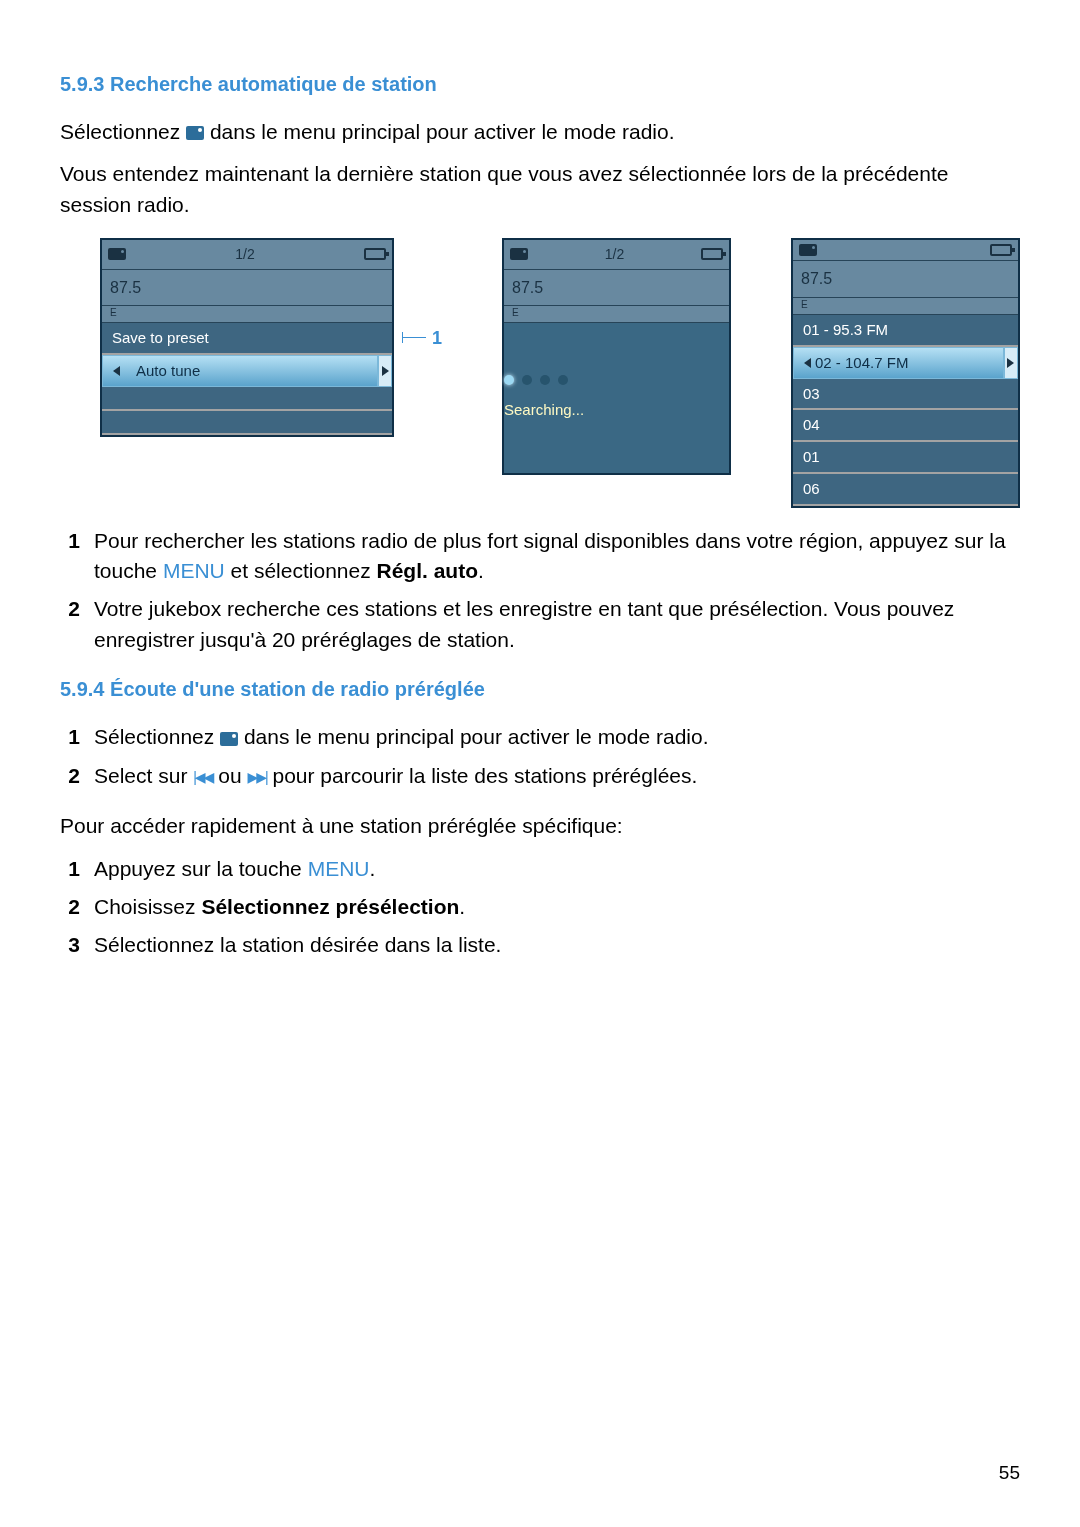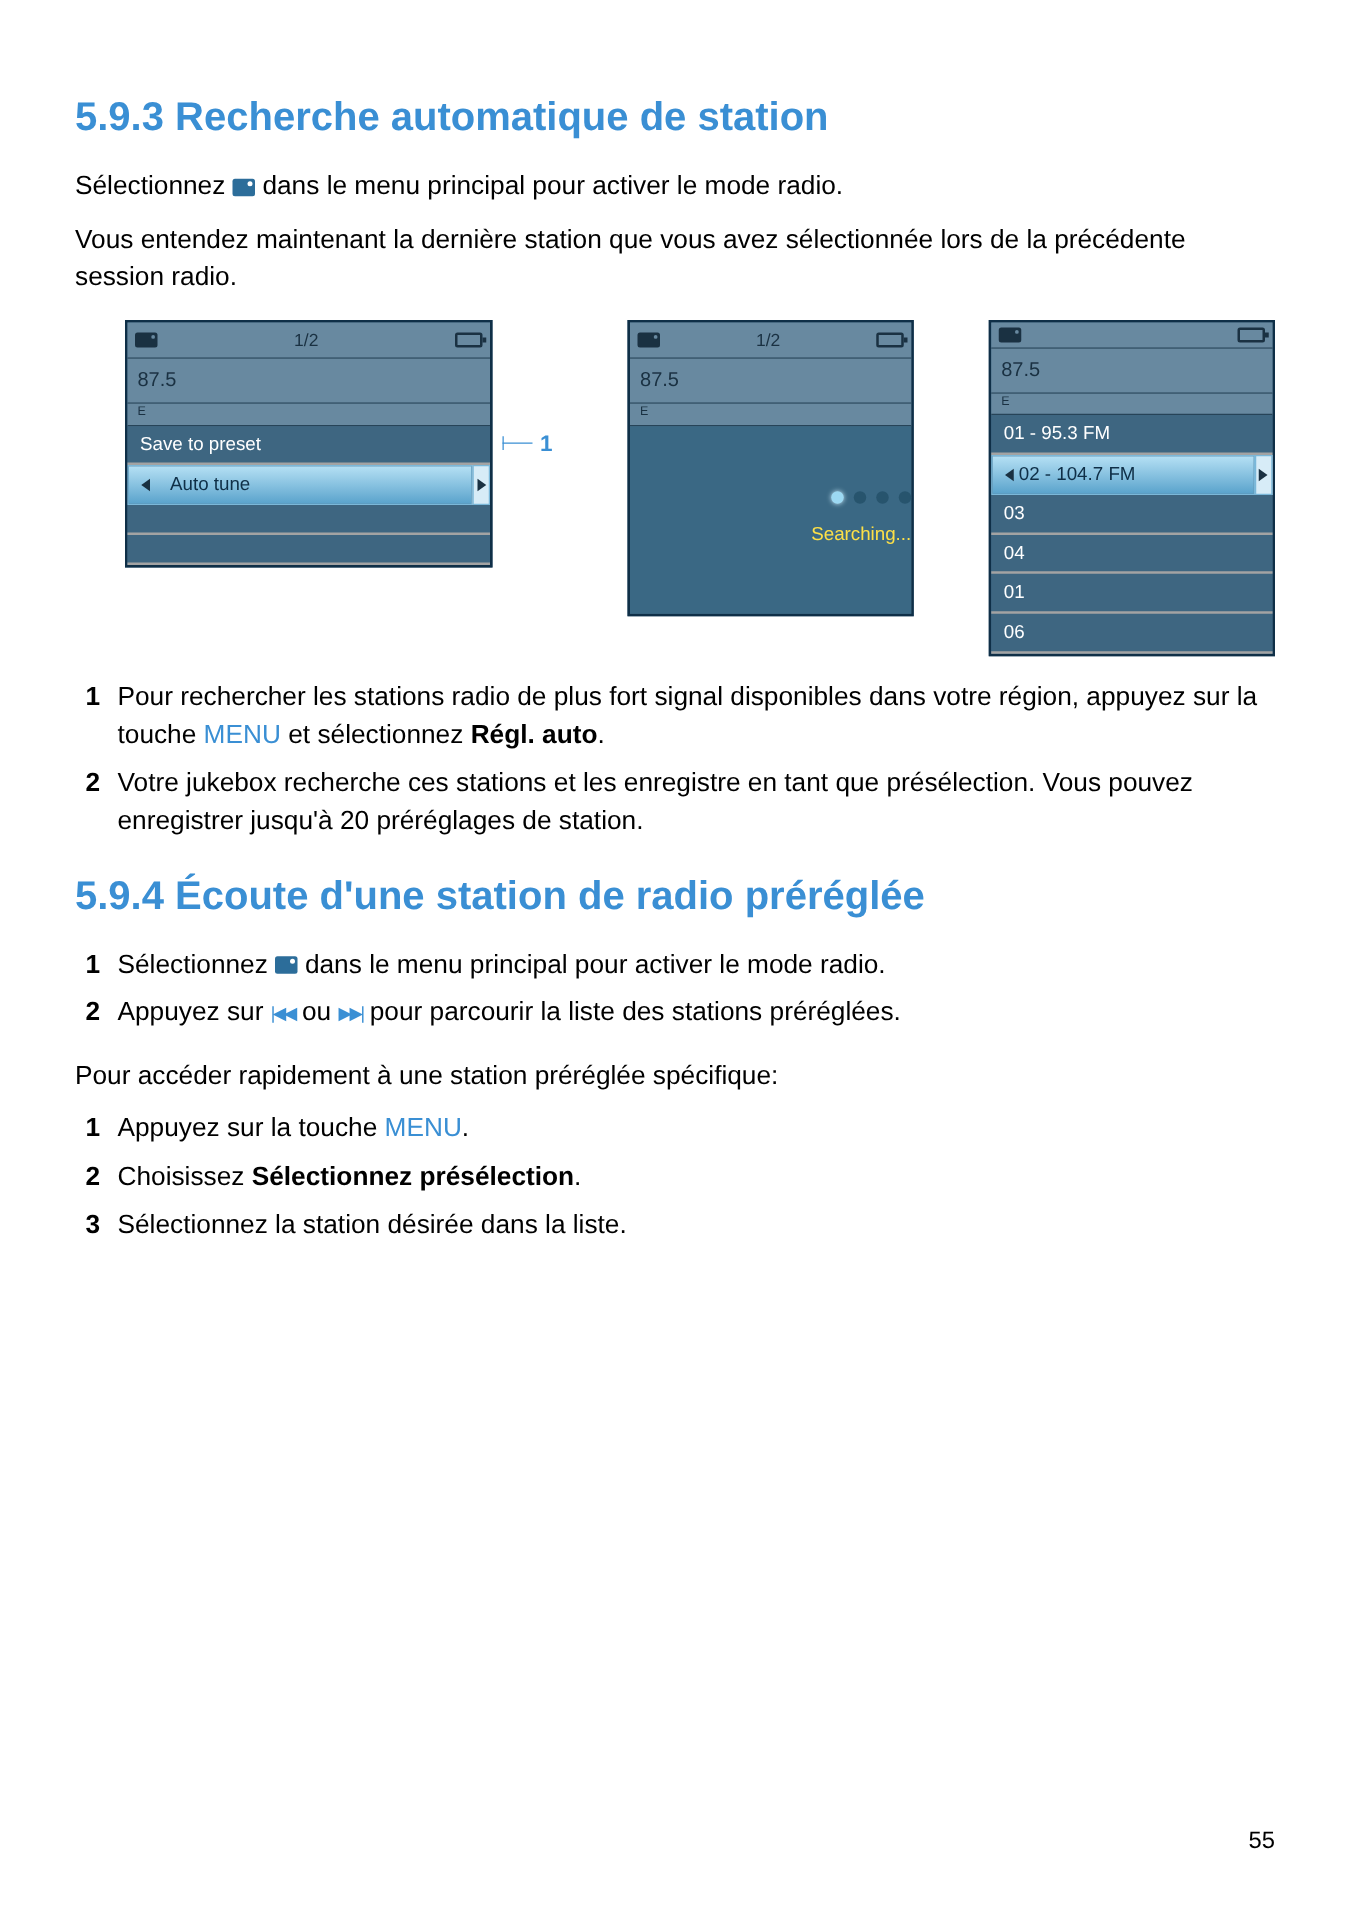--- a/index.html
+++ b/index.html
@@ -10,21 +10,21 @@
     height: 1527px;
     position: relative;
     padding: 70px 60px 50px 60px;
     color: #000;
     font-size: 21px;
     line-height: 1.45;
   }
   .heading {
     color: #3a8fd4;
     font-weight: bold;
-    font-size: 32px;
+    font-size: 20px;
     margin-bottom: 18px;
   }
   .para { margin-bottom: 12px; }
   .inline-icon {
     display: inline-block;
     width: 18px;
     height: 14px;
     background: #2c6d9a;
     color: #fff;
     border-radius: 2px;
@@ -161,24 +161,24 @@
     position: absolute;
     left: 0; top: -5px;
     width: 1px; height: 11px;
     background: #3a8fd4;
   }
   .searching-body {
     background: #3a6884;
     height: 150px;
     display: flex;
     flex-direction: column;
-    align-items: flex-end;
+    align-items: flex-start;
     justify-content: center;
     gap: 14px;
-    color: #fde047;
+    color: #fef9c3;
   }
   .dots { display: flex; gap: 8px; }
   .dot {
     width: 10px; height: 10px; border-radius: 50%;
     background: #27546d;
   }
   .dot.active { background: #9cd9f3; box-shadow: 0 0 4px #cfeefb; }
   .searching-text { font-size: 15px; }
   .preset-row-selected {
     display: flex;
@@ -337,21 +337,21 @@
     <span class="num">1</span>
     <span>
       <span>Sélectionnez </span>
       <span class="inline-icon"></span>
       <span> dans le menu principal pour activer le mode radio.</span>
     </span>
   </li>
   <li>
     <span class="num">2</span>
     <span>
-      <span>Appuyez sur </span>
+      <span>Select sur </span>
       <span class="nav-btn">|◀◀</span>
       <span> ou </span>
       <span class="nav-btn">▶▶|</span>
       <span> pour parcourir la liste des stations préréglées.</span>
     </span>
   </li>
 </ol>
 
 <p class="para">Pour accéder rapidement à une station préréglée spécifique:</p>
 

